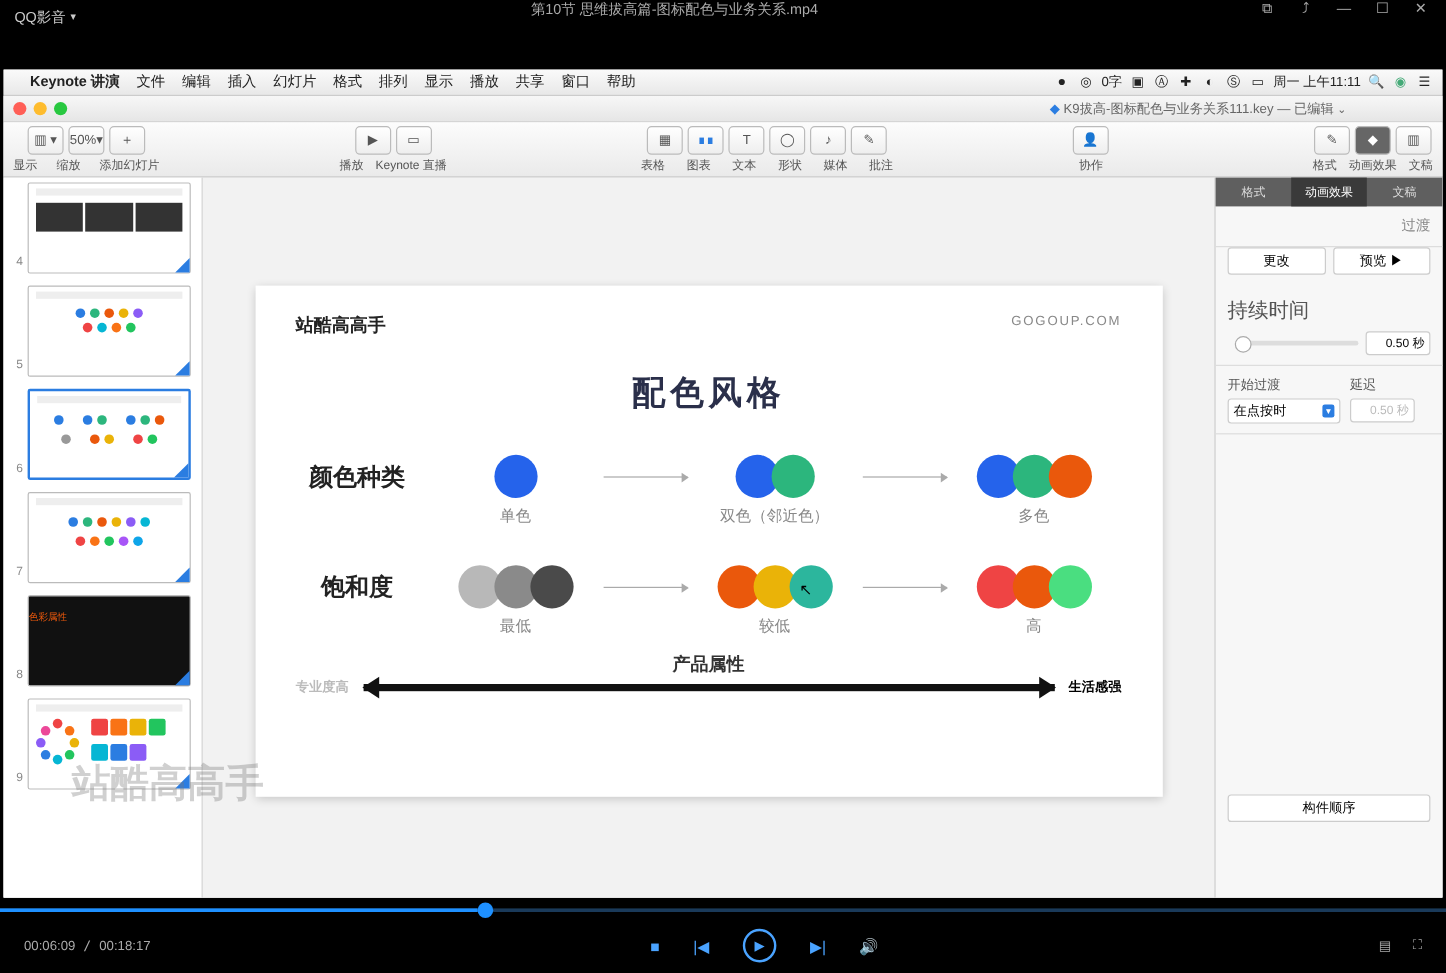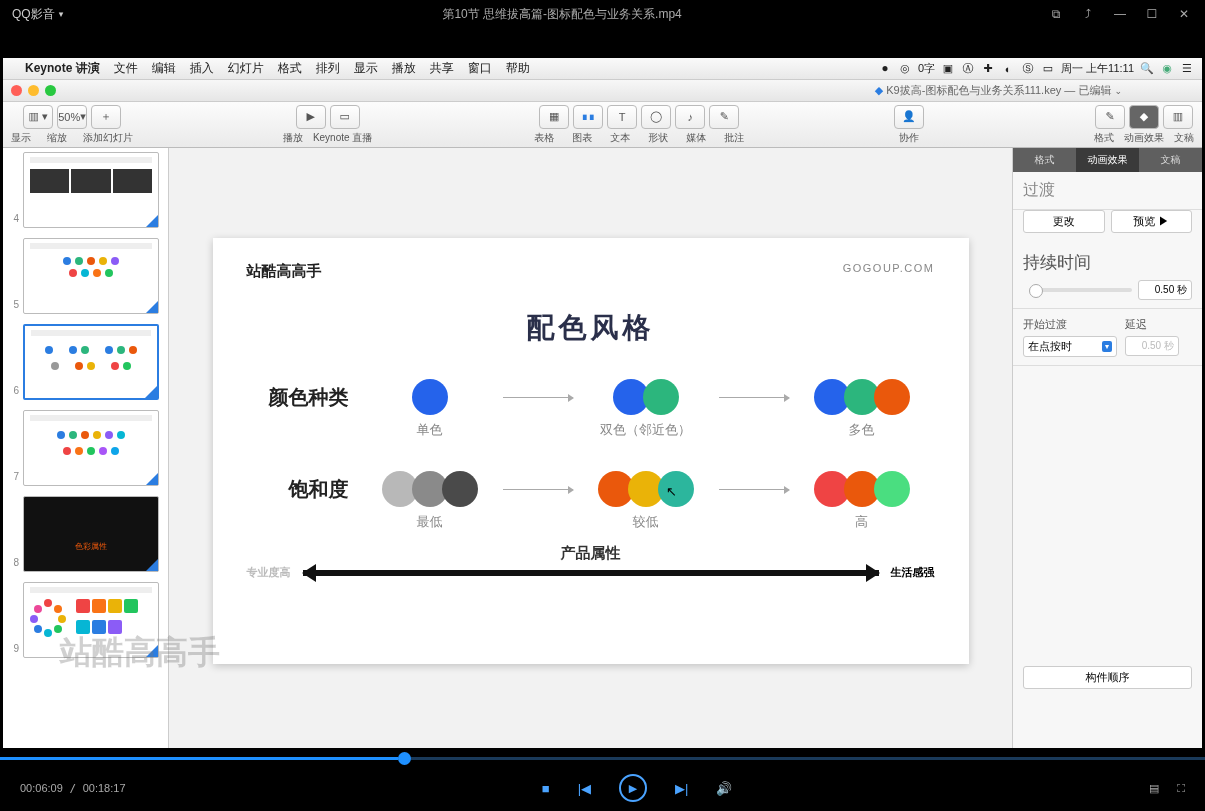--- a/index.html
+++ b/index.html
@@ -1,19 +1,19 @@
 <!DOCTYPE html>
 <html><head>
 <meta charset="utf-8">
 <style>
 * { margin: 0; padding: 0; box-sizing: border-box; font-family: -apple-system, "PingFang SC", "Microsoft YaHei", sans-serif; }
 body { background: #000; width: 1205px; height: 811px; overflow: hidden; position: relative; }
 
 
-.qq-titlebar { height: 28px; background: #000; display: flex; align-items: center; color: #ccc; font-size: 12px; }
+.qq-titlebar { height: 28px; background: #000; display: flex; color: #ccc; font-size: 12px; }
 .qq-app { padding: 0 12px; display: flex; align-items: center; gap: 4px; }
 .qq-chevron { font-size: 9px; }
 .qq-filetitle { flex: 1; text-align: center; color: #aaa; }
 .qq-winbtns { display: flex; gap: 18px; padding-right: 14px; color: #aaa; }
 .qq-winbtns span { width: 14px; text-align: center; }
 
 .video-area { position: relative; background: #000; width: 1205px; height: 727px; overflow: hidden; }
 
 
 .mac-screen { position: absolute; top: 30px; left: 3px; width: 1199px; height: 690px; background: #ececec; }
@@ -47,21 +47,21 @@
 .thumb { width:136px; height:76px; background:#fff; border:1px solid #bbb; border-radius:2px; position:relative; }
 .thumb.sel { border:2px solid #2b7de1; }
 .thumb-corner { position:absolute; right:0; bottom:0; width:0; height:0; border-left:12px solid transparent; border-bottom:12px solid #2b7de1; }
 
 .kn-canvas { flex:1; background:#f2f2f2; display:flex; align-items:flex-start; justify-content:center; padding-top:90px; }
 .slide { width: 756px; height: 426px; background:#fff; box-shadow: 0 2px 8px rgba(0,0,0,.2); position:relative; padding:24px 34px; }
 .slide-brand { font-size:15px; font-weight:700; color:#222; }
 .slide-url { position:absolute; top:24px; right:34px; font-size:11px; letter-spacing:1.5px; color:#888; }
 .slide-title { text-align:center; font-size:28px; font-weight:700; color:#2a2f4a; margin-top:28px; letter-spacing:4px; }
 .row { display:flex; align-items:center; margin-top:32px; }
-.row-label { width:110px; text-align:right; font-size:20px; font-weight:700; color:#222; padding-right:8px; }
+.row-label { width:110px; text-align:center; font-size:20px; font-weight:700; color:#222; padding-right:8px; }
 .cell { flex:1; display:flex; align-items:center; justify-content:center; gap:6px; position:relative; }
 .arrow { flex:0 0 70px; height:1px; background:#aaa; position:relative; }
 .arrow::after { content:''; position:absolute; right:-1px; top:-3px; border-left:6px solid #aaa; border-top:4px solid transparent; border-bottom:4px solid transparent; }
 .circ { width:36px; height:36px; border-radius:50%; }
 .circ.ov { margin-left:-12px; }
 .sublabel-row { display:flex; margin-top:6px; }
 .sublabel-row .spaceL { width:110px; }
 .sublabel { flex:1; text-align:center; font-size:13px; color:#888; }
 .sublabel.arrowspace{flex:0 0 70px;}
 .axis { margin-top:34px; display:flex; align-items:center; gap:12px; }
@@ -70,21 +70,21 @@
 .axis-line { flex:1; height:6px; background:#111; position:relative; }
 .axis-line::before{content:'';position:absolute;left:-1px;top:-6px;border-right:14px solid #111;border-top:9px solid transparent;border-bottom:9px solid transparent;}
 .axis-line::after{content:'';position:absolute;right:-1px;top:-6px;border-left:14px solid #111;border-top:9px solid transparent;border-bottom:9px solid transparent;}
 .axis-title{position:absolute; left:0; right:0; top:-26px; text-align:center; font-size:15px; font-weight:600; color:#333;}
 
 .kn-inspector { width:190px; background:#f7f7f7; border-left:1px solid #ccc; font-size:12px; }
 .insp-tabs { display:flex; background:#5f5f5f; height:24px; }
 .insp-tab { flex:1; display:flex; align-items:center; justify-content:center; color:#ddd; font-size:10px; gap:2px; }
 .insp-tab.active { background:#3a3a3a; color:#fff; }
 .insp-sec { padding:8px 10px; border-bottom:1px solid #ddd; }
-.insp-sec.center{text-align:left; color:#888; font-size:16px;}
+.insp-sec.center{text-align:right; color:#888; font-size:12px;}
 .eff-row { display:flex; gap:8px; align-items:center; padding:10px; }
 .eff-thumb { width:34px; height:34px; background:#3b82f6; border-radius:4px; }
 .eff-name { font-size:13px; color:#333; }
 .eff-btns { display:flex; gap:6px; padding:0 10px 10px; }
 .eff-btn { flex:1; background:#fff; border:1px solid #ccc; border-radius:3px; font-size:11px; padding:3px; text-align:center; }
 .slider { flex:1; height:4px; background:#ddd; border-radius:2px; margin:0 6px; position:relative; }
 .slider::after{content:'';position:absolute;left:0;top:-4px;width:12px;height:12px;background:#fff;border:1px solid #aaa;border-radius:50%;}
 .num-input { width:54px; border:1px solid #ccc; border-radius:3px; font-size:10px; padding:2px 4px; text-align:right; background:#fff; }
 .num-input.dis { color:#bbb; }
 .select { background:#fff; border:1px solid #ccc; border-radius:3px; font-size:11px; padding:2px 4px; display:flex; justify-content:space-between; align-items:center; }
@@ -318,21 +318,21 @@
                   <span class="th-dot" style="background:#22c55e"></span>
                   <span class="th-dot" style="background:#a855f7"></span>
                   <span class="th-dot" style="background:#0ea5e9"></span>
                 </div>
                 <div class="thumb-corner"></div>
               </div>
             </div>
           <div class="thumb-row">
               <div class="thumb-num">8</div>
               <div class="thumb" style="background:#111">
-                <div style="text-align:center;color:#ea580c;font-size:8px;margin-top:44px">色彩属性</div>
+                <div style="color:#ea580c;font-size:8px;margin-top:12px">色彩属性</div>
                 <div class="thumb-corner"></div>
               </div>
             </div>
           <div class="thumb-row">
               <div class="thumb-num">9</div>
               <div class="thumb">
                 <div class="th-bar"></div>
                 <div style="display:flex;margin:6px">
                   <div style="width:40px;height:40px;position:relative">
                     <span class="th-dot" style="background:#ef4444;position:absolute;left:14px;top:0"></span>

